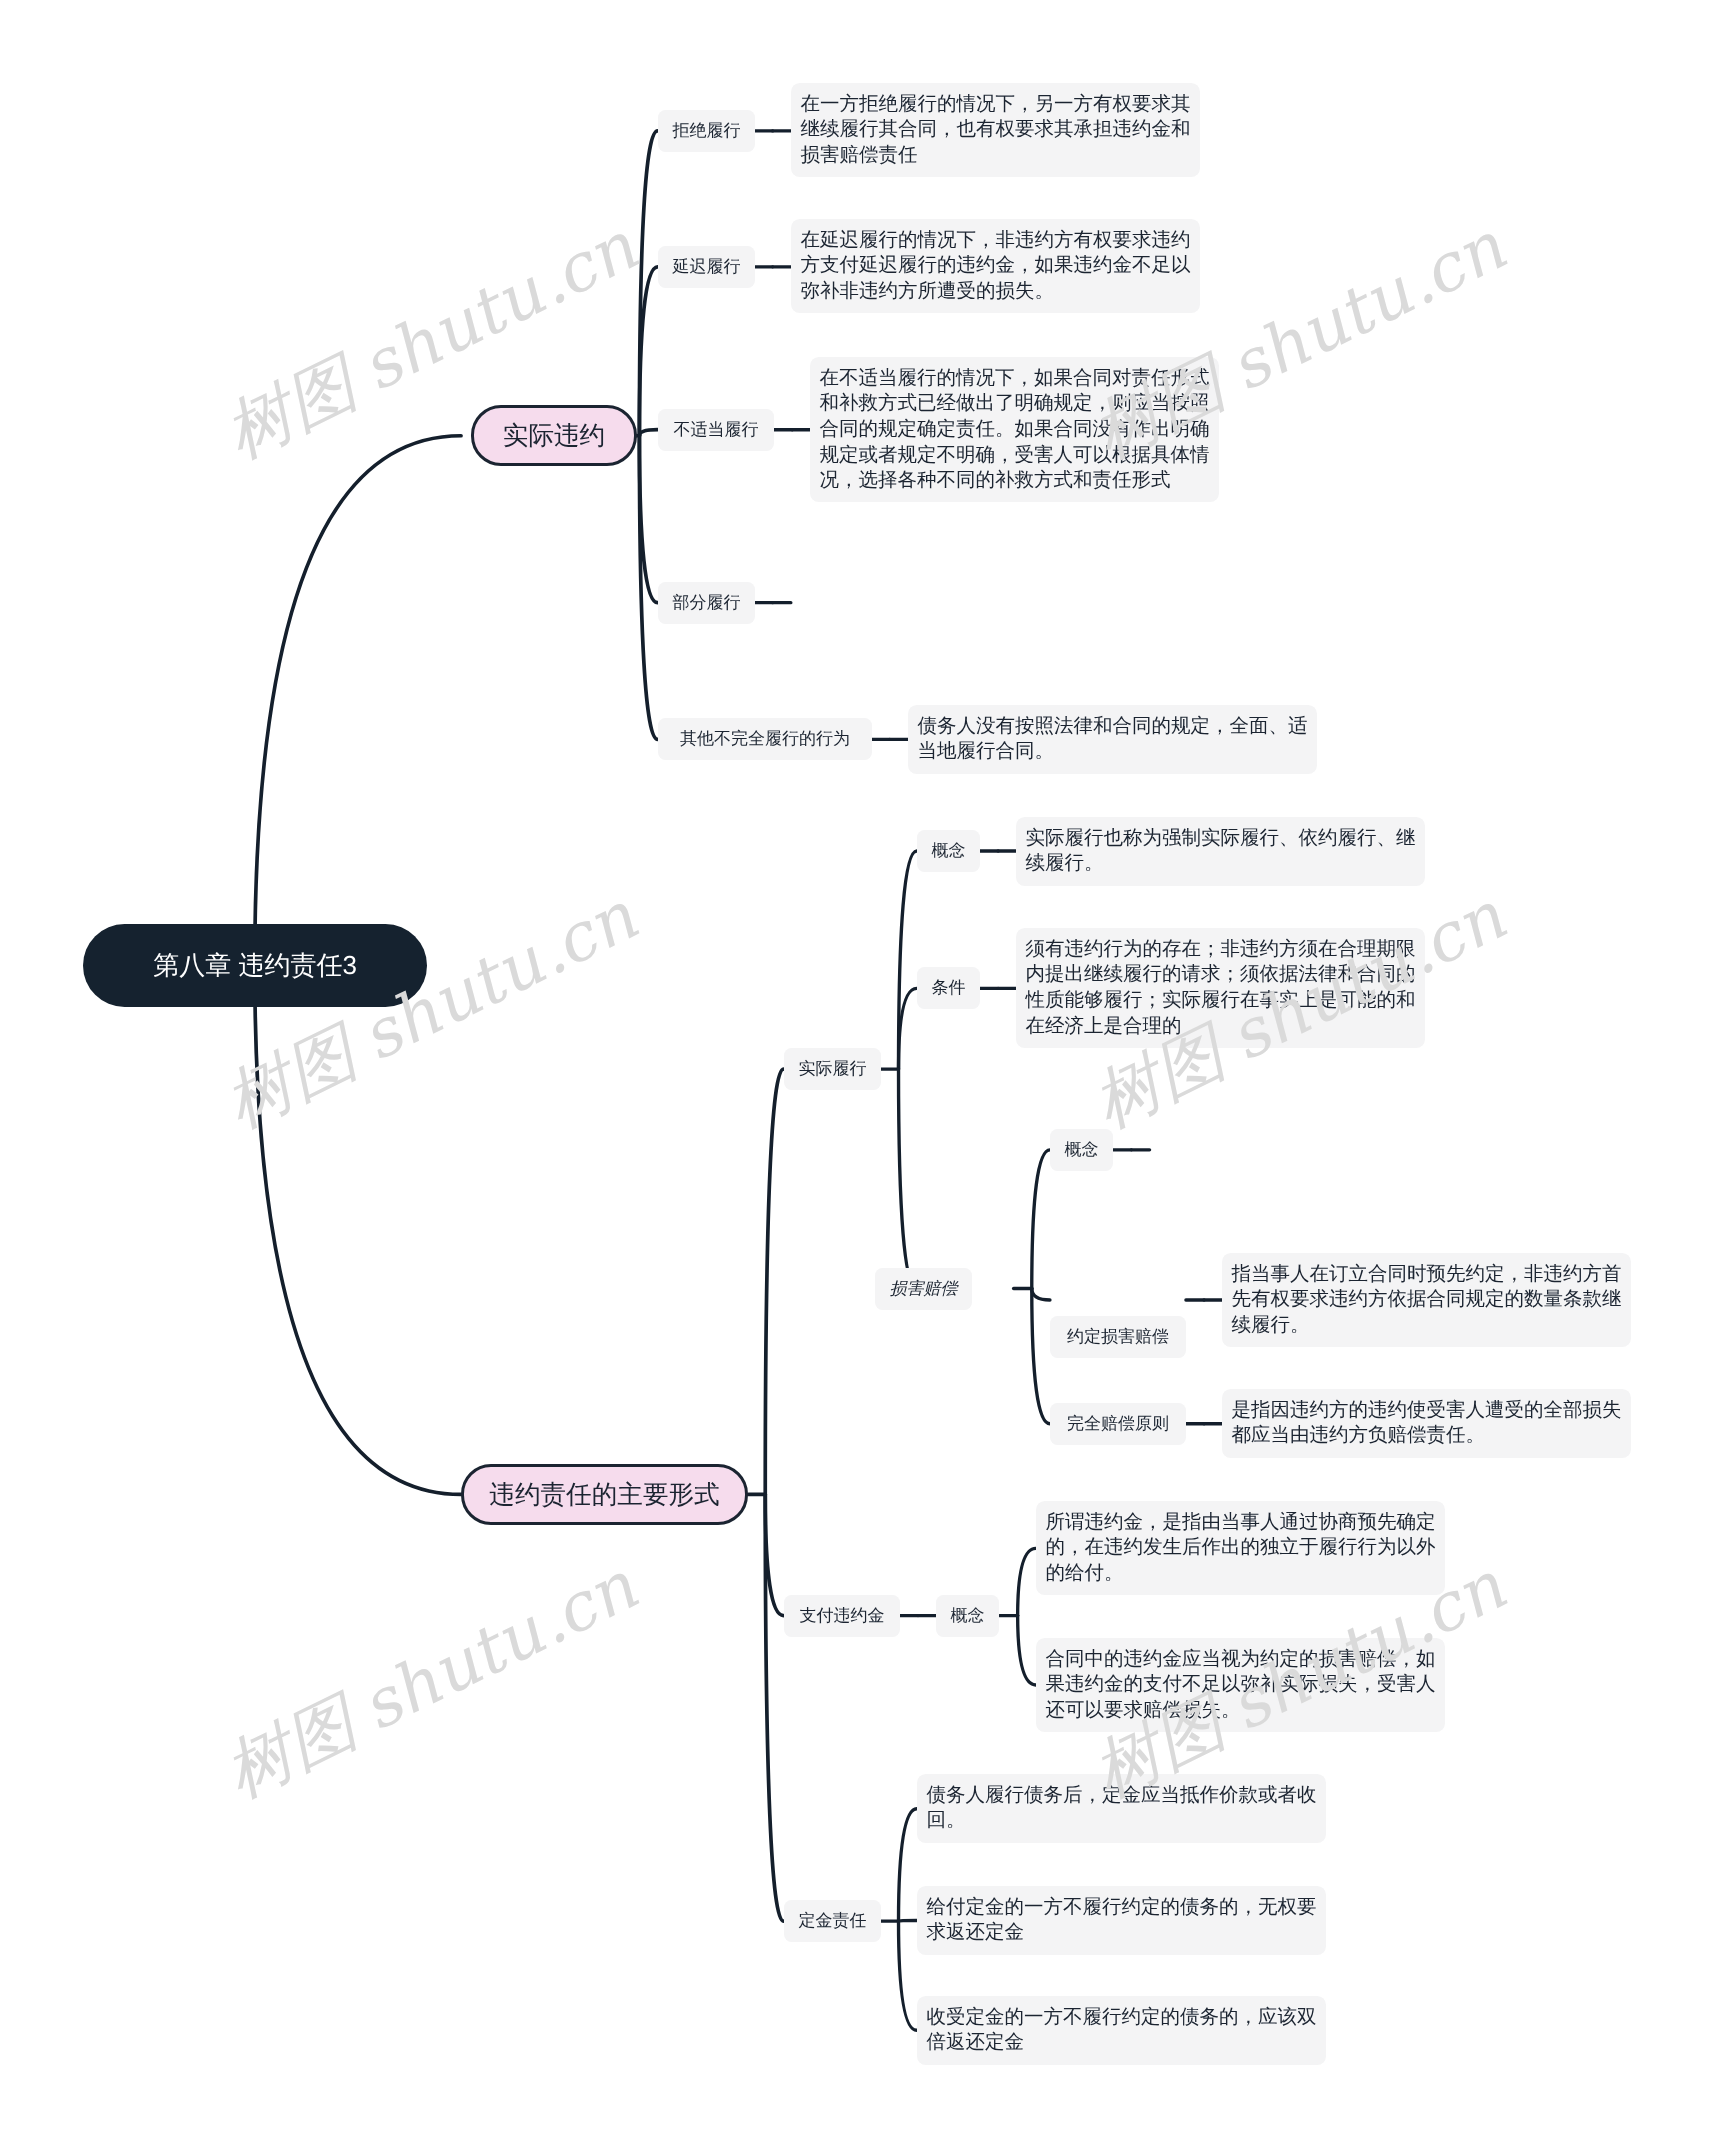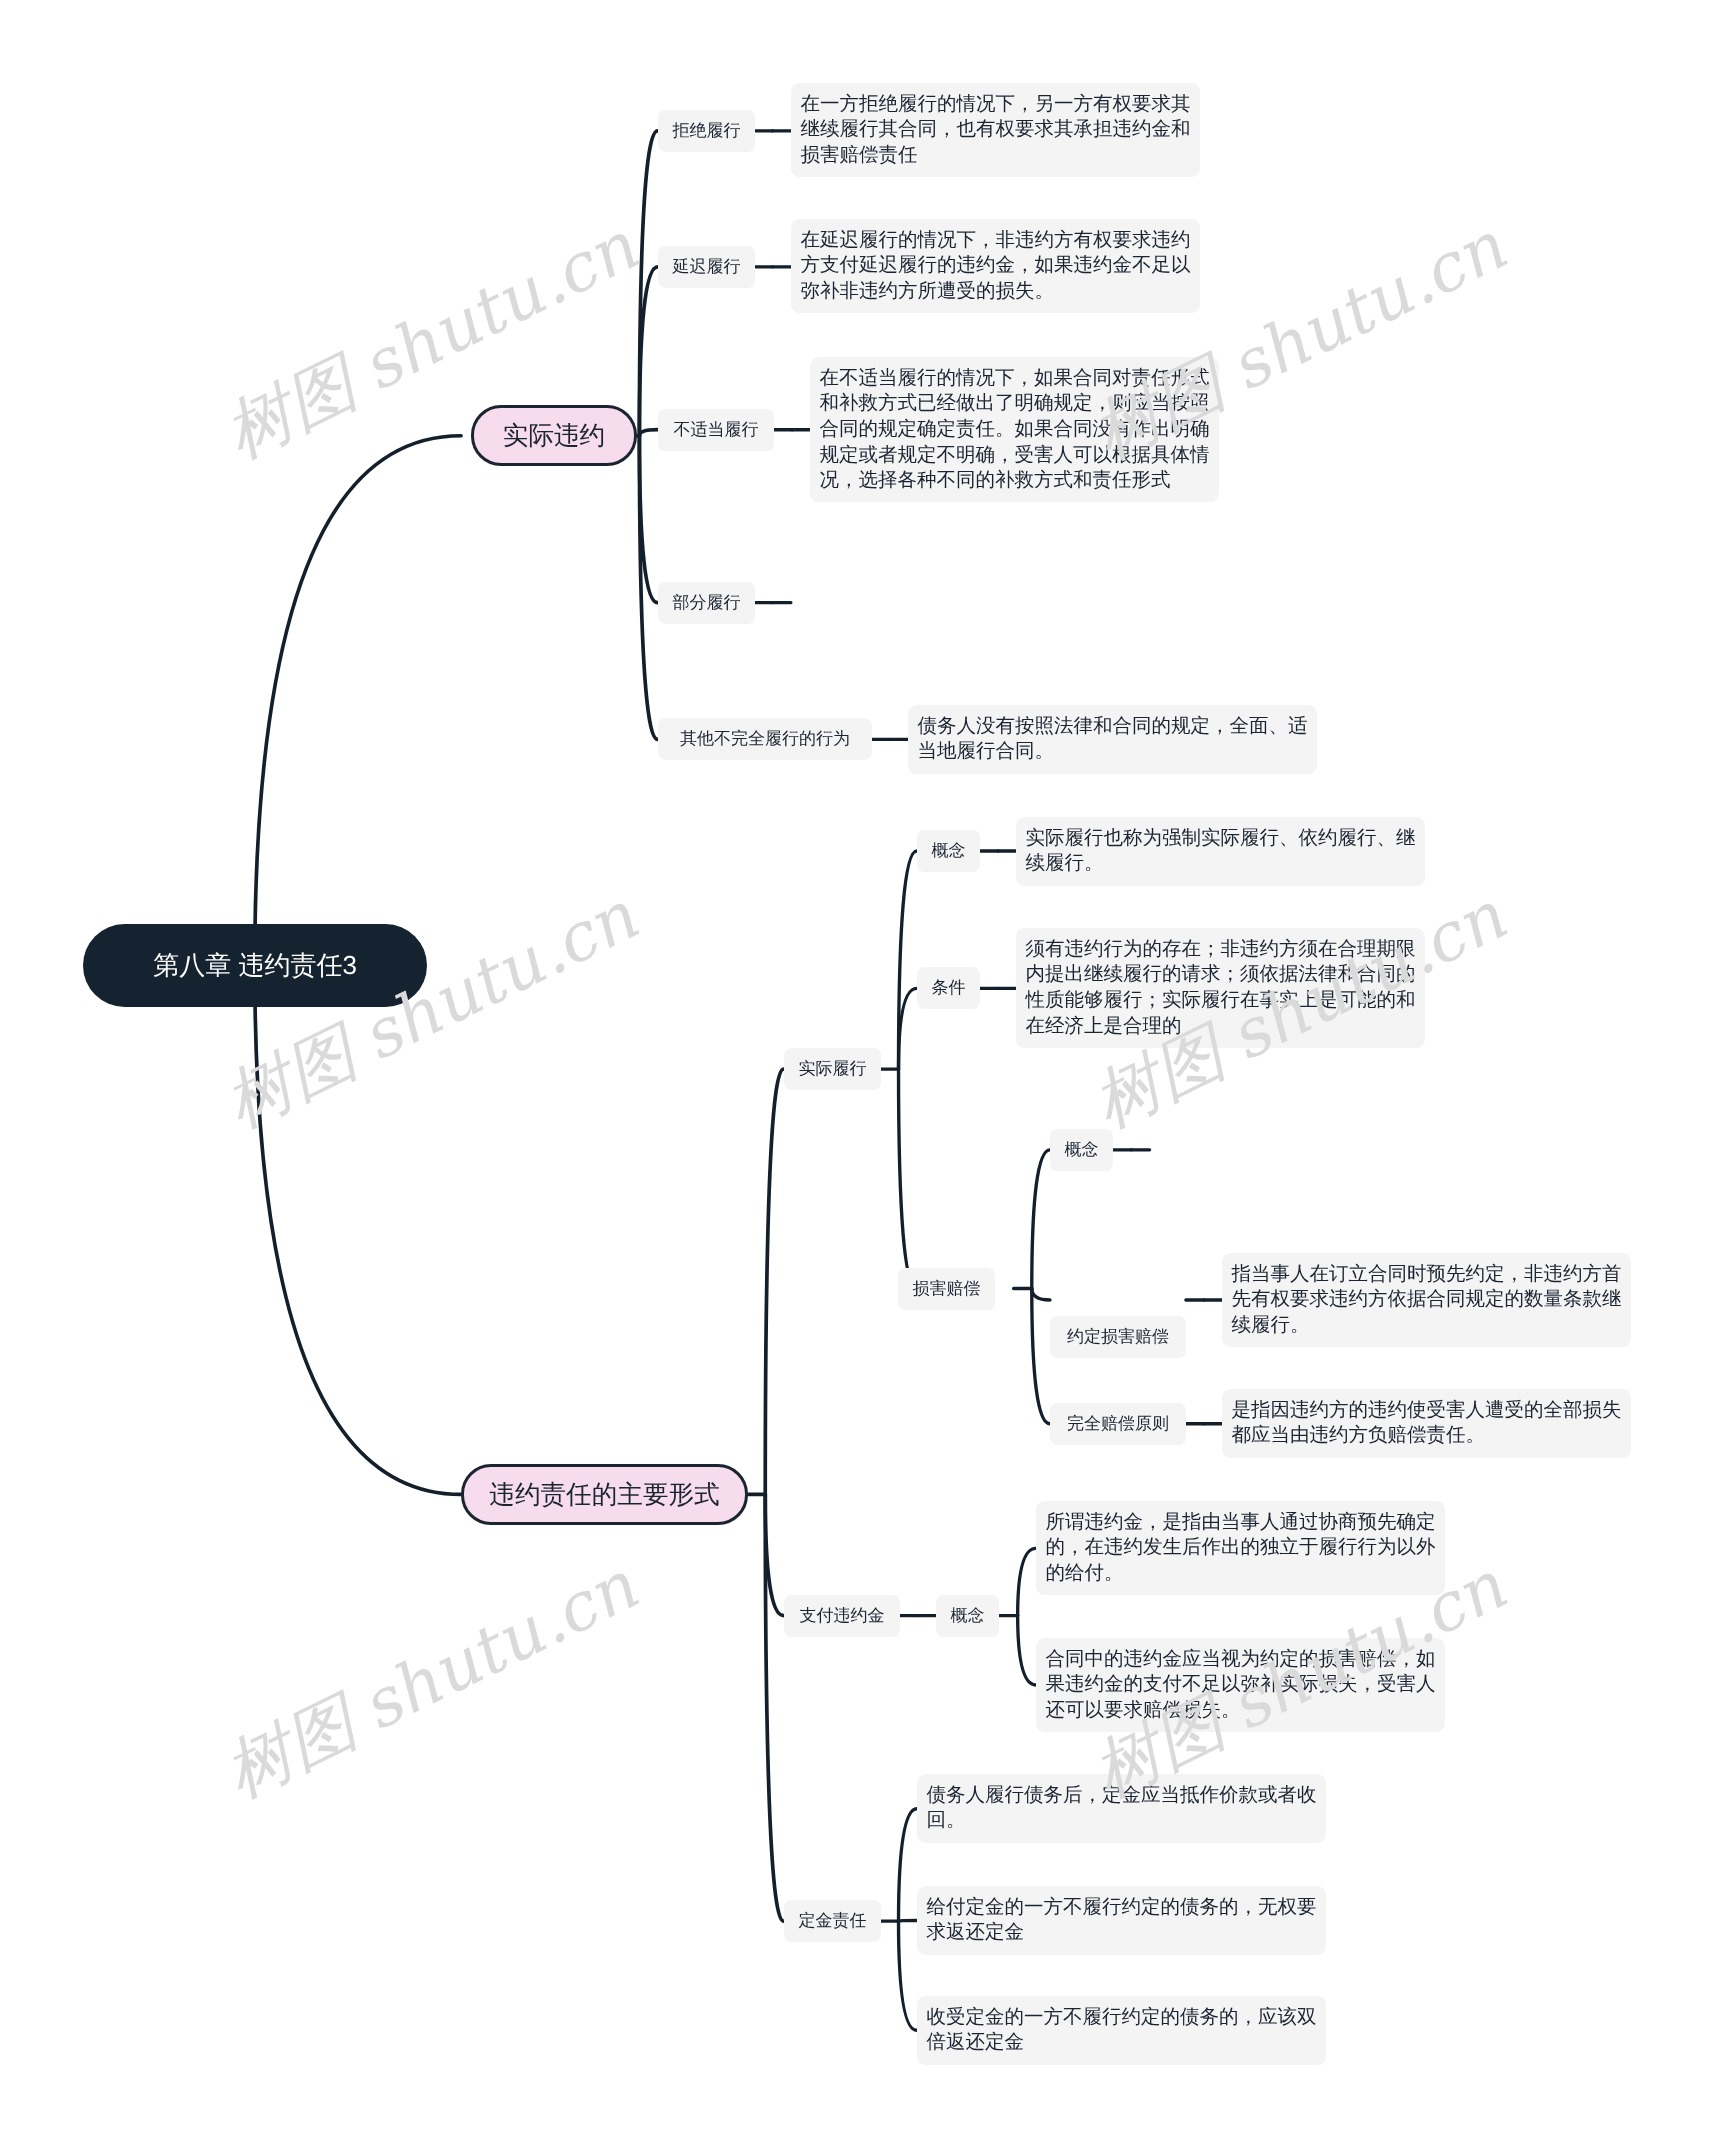--- a/index.html
+++ b/index.html
@@ -141,21 +141,21 @@
       <span>实际履行</span>
     </div>
     <div class="nd topic" style="left: 917px; top: 830px; width: 63px; height: 42px;">
       <span>概念</span>
     </div>
     <div class="note" style="left: 1016px; top: 817px; width: 409px; height: 69px;">实际履行也称为强制实际履行、依约履行、继续履行。</div>
     <div class="nd topic" style="left: 917px; top: 967px; width: 63px; height: 42px;">
       <span>条件</span>
     </div>
     <div class="note" style="left: 1016px; top: 928px; width: 409px; height: 120px;">须有违约行为的存在；非违约方须在合理期限内提出继续履行的请求；须依据法律和合同的性质能够履行；实际履行在事实上是可能的和在经济上是合理的</div>
-    <div class="nd topic" style="left: 898px; top: 1268px; width: 97px; height: 42px;">
+    <div class="nd topic" style="left: 875px; top: 1268px; width: 97px; height: 42px; font-style: italic;">
       <span>损害赔偿</span>
     </div>
     <div class="nd topic" style="left: 1050px; top: 1129px; width: 63px; height: 42px;">
       <span>概念</span>
     </div>
     <div class="nd topic" style="left: 1050px; top: 1316px; width: 136px; height: 42px;">
       <span>约定损害赔偿</span>
     </div>
     <div class="note" style="left: 1222px; top: 1253px; width: 409px; height: 94px;">指当事人在订立合同时预先约定，非违约方首先有权要求违约方依据合同规定的数量条款继续履行。</div>
     <div class="nd topic" style="left: 1050px; top: 1403px; width: 136px; height: 42px;">

